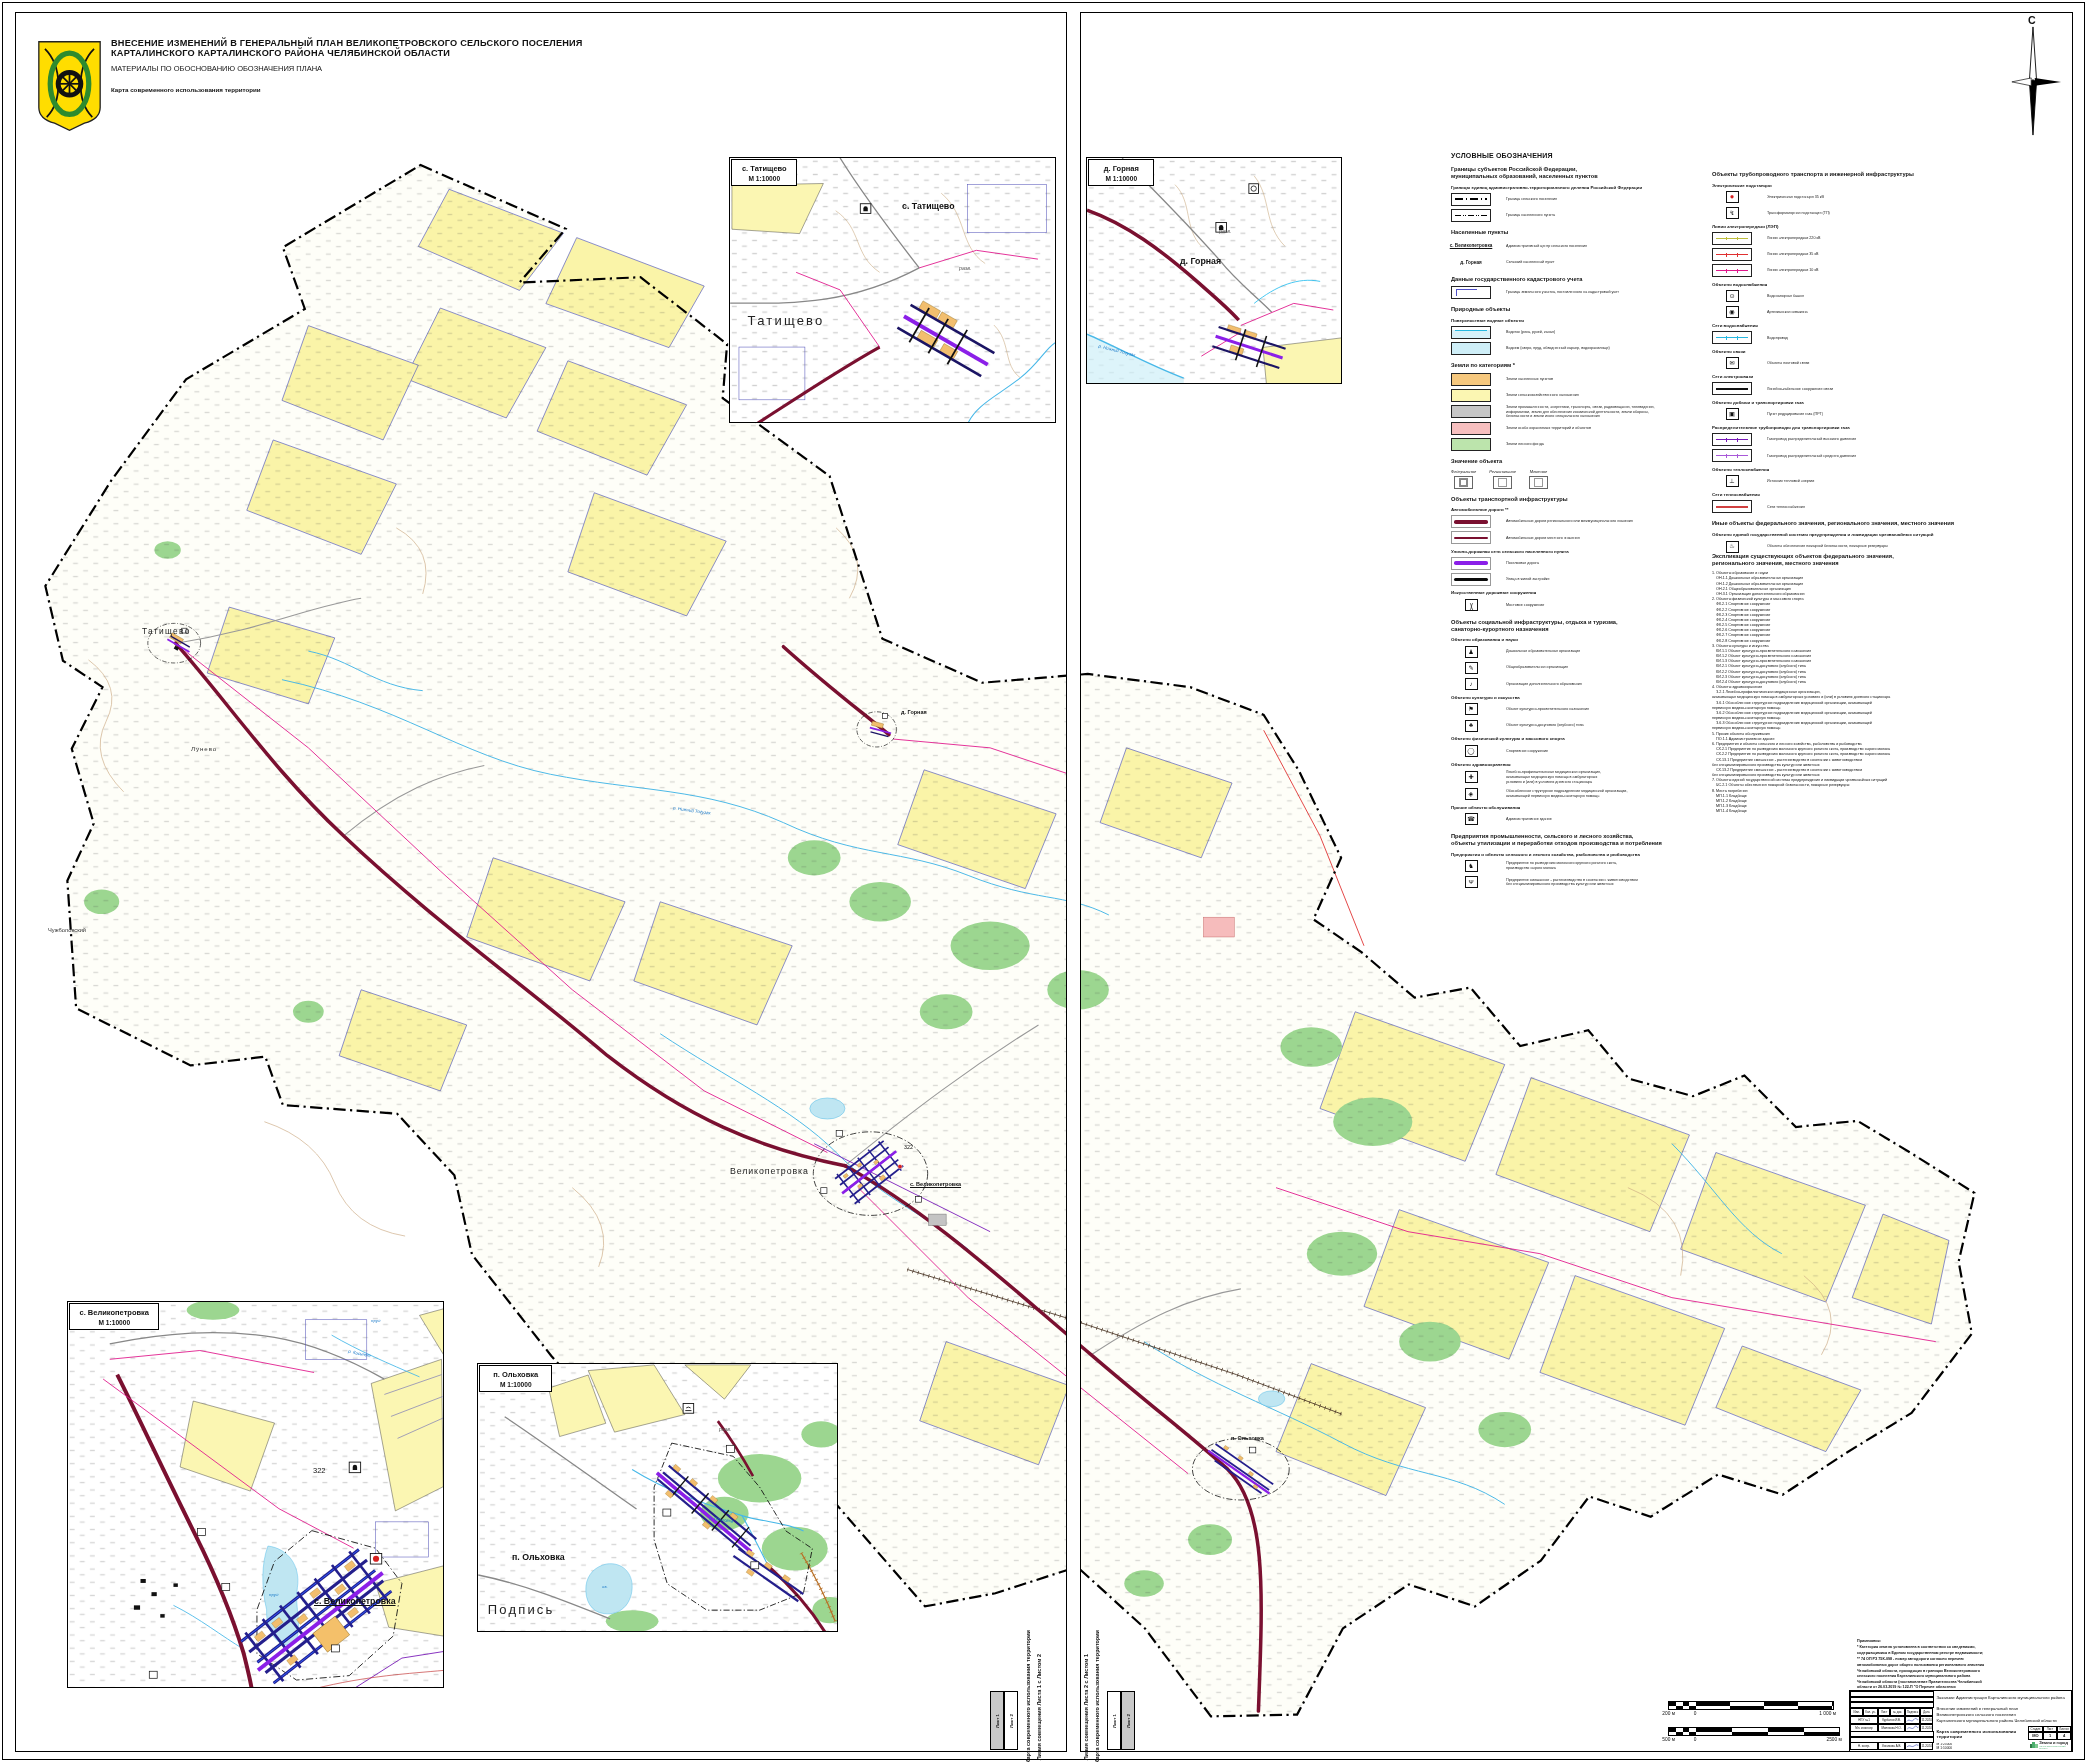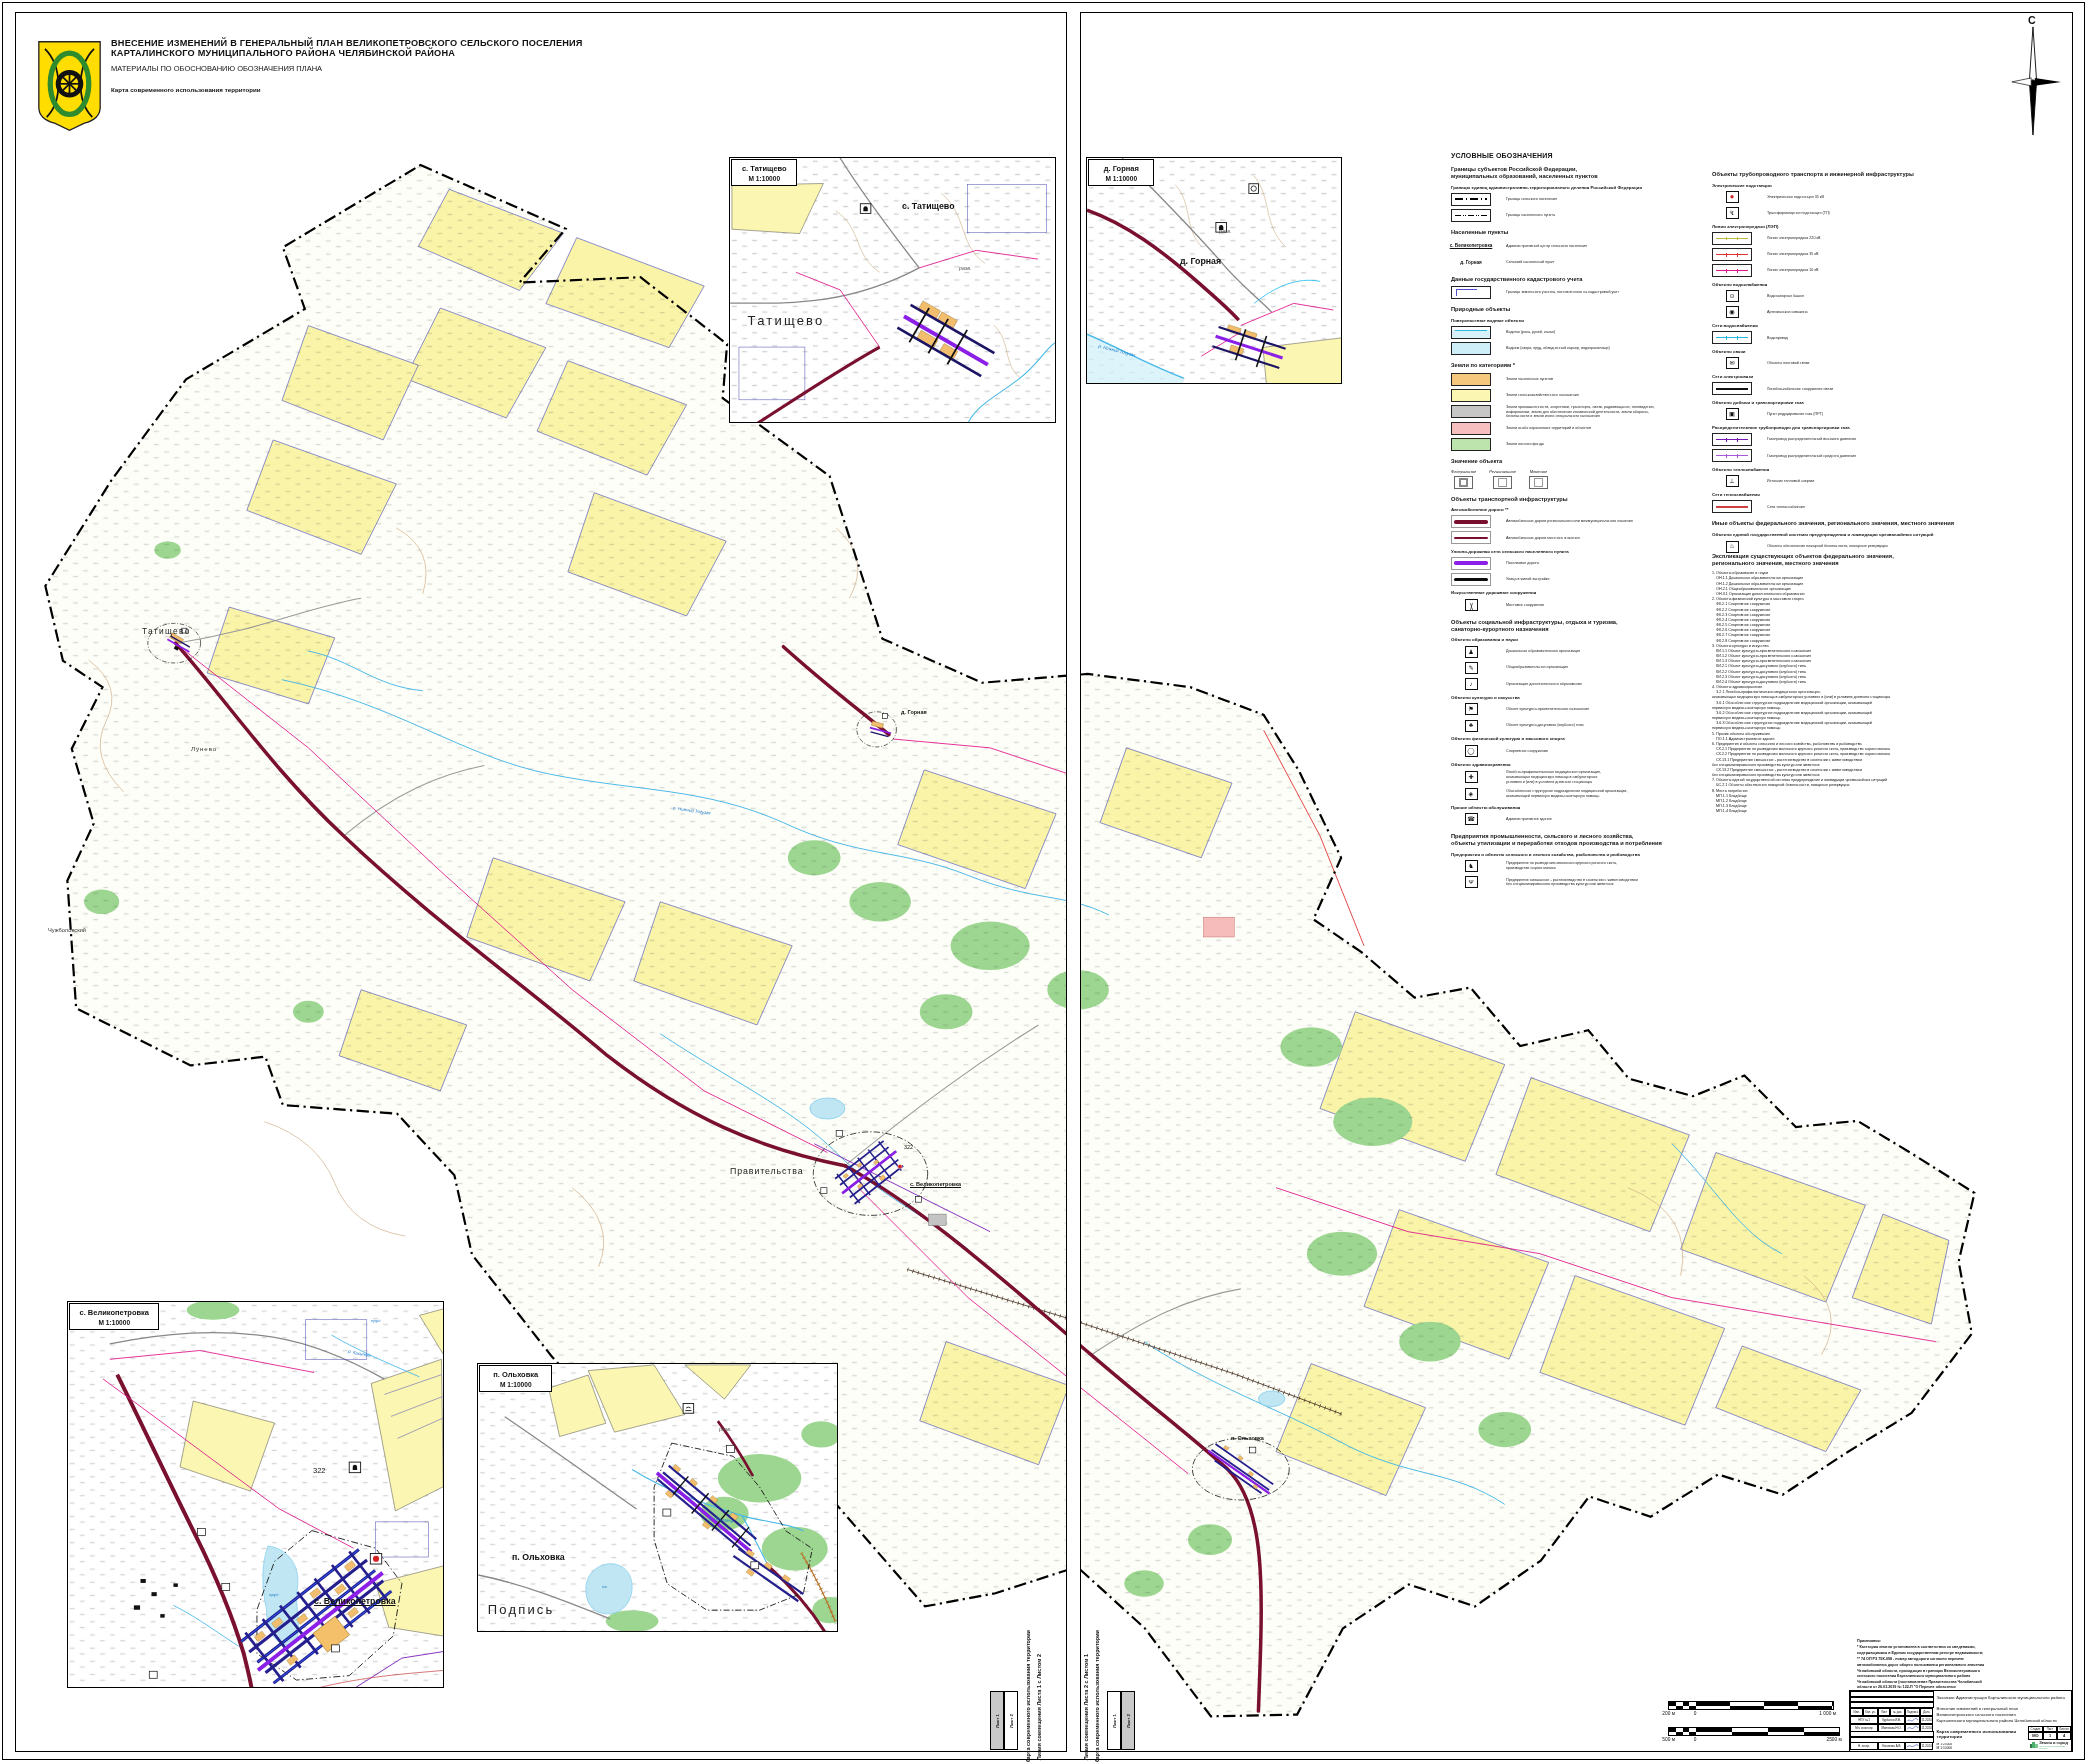--- a/index.html
+++ b/index.html
@@ -267,37 +267,37 @@
     <circle cx="76" cy="100" r="26" fill="none" stroke="#111" stroke-width="11"></circle>
     <g stroke="#111" stroke-width="4">
         <line x1="76" y1="74" x2="76" y2="126"></line>
         <line x1="50" y1="100" x2="102" y2="100"></line>
         <line x1="58" y1="82" x2="94" y2="118"></line>
         <line x1="94" y1="82" x2="58" y2="118"></line>
       </g>
   </svg>
   <div class="abs" style="left:111px;top:38px;width:836px">
     <div id="hdr-l1">ВНЕСЕНИЕ ИЗМЕНЕНИЙ В ГЕНЕРАЛЬНЫЙ ПЛАН ВЕЛИКОПЕТРОВСКОГО СЕЛЬСКОГО ПОСЕЛЕНИЯ</div>
-    <div id="hdr-l2">КАРТАЛИНСКОГО МУНИЦИПАЛЬНОГО РАЙОНА ЧЕЛЯБИНСКОЙ РАЙОНА</div>
+    <div id="hdr-l2">КАРТАЛИНСКОГО КАРТАЛИНСКОГО РАЙОНА ЧЕЛЯБИНСКОЙ ОБЛАСТИ</div>
     <div id="hdr-sub">МАТЕРИАЛЫ ПО ОБОСНОВАНИЮ ОБОЗНАЧЕНИЯ ПЛАНА</div>
     <div id="hdr-map">Карта современного использования территории</div>
   </div>
 
   <div class="abs" style="left:2028px;top:14px;font-size:10.6px;font-weight:bold">С</div>
   <svg style="left:2011px;top:25.5px" width="51" height="110" viewBox="0 0 116 250">
     <polygon points="50,2 58,122 50,128 42,122" fill="#fff" stroke="#000" stroke-width="2"></polygon>
     <polygon points="50,248 58,128 50,122 42,128" fill="#000" stroke="#000" stroke-width="2"></polygon>
     <polygon points="54,118 114,127 54,136" fill="#000"></polygon>
     <polygon points="46,118 2,127 46,136" fill="#fff" stroke="#000" stroke-width="1.5"></polygon>
   </svg>
 
   <div class="maplab" style="left:142px;top:626px;font-size:8.4px;letter-spacing:1.3px;color:#222">Татищево</div>
   <div class="maplab" style="left:191px;top:745px;font-size:6.2px;letter-spacing:0.9px;color:#333">Лунево</div>
   <div class="maplab" style="left:48px;top:927px;font-size:5.7px;color:#333">Чужболовский</div>
-  <div class="maplab" style="left:730px;top:1166px;font-size:8.8px;letter-spacing:0.9px;color:#222">Правительства</div>
+  <div class="maplab" style="left:730px;top:1166px;font-size:8.8px;letter-spacing:0.9px;color:#222">Великопетровка</div>
   <div class="maplab" style="left:910px;top:1181px;font-size:5.5px;font-weight:bold;text-decoration:underline">с. Великопетровка</div>
   <div class="maplab" style="left:901px;top:709px;font-size:5.5px;font-weight:bold">д. Горная</div>
   <div class="maplab" style="left:1231px;top:1435px;font-size:5.5px;font-weight:bold">п. Ольховка</div>
   <div class="maplab" style="left:904px;top:1144px;font-size:5.3px">322</div>
   <div class="maplab river" style="left:673px;top:808px;transform:rotate(8deg)">р. Нижний Тогузак</div>
 
   <div class="inset" style="left:729px;top:157px;width:327px;height:266px">
     <svg width="327" height="266" viewBox="0 0 743 605">
       <defs>
           <pattern id="stp1" width="46" height="30" patternUnits="userSpaceOnUse">

